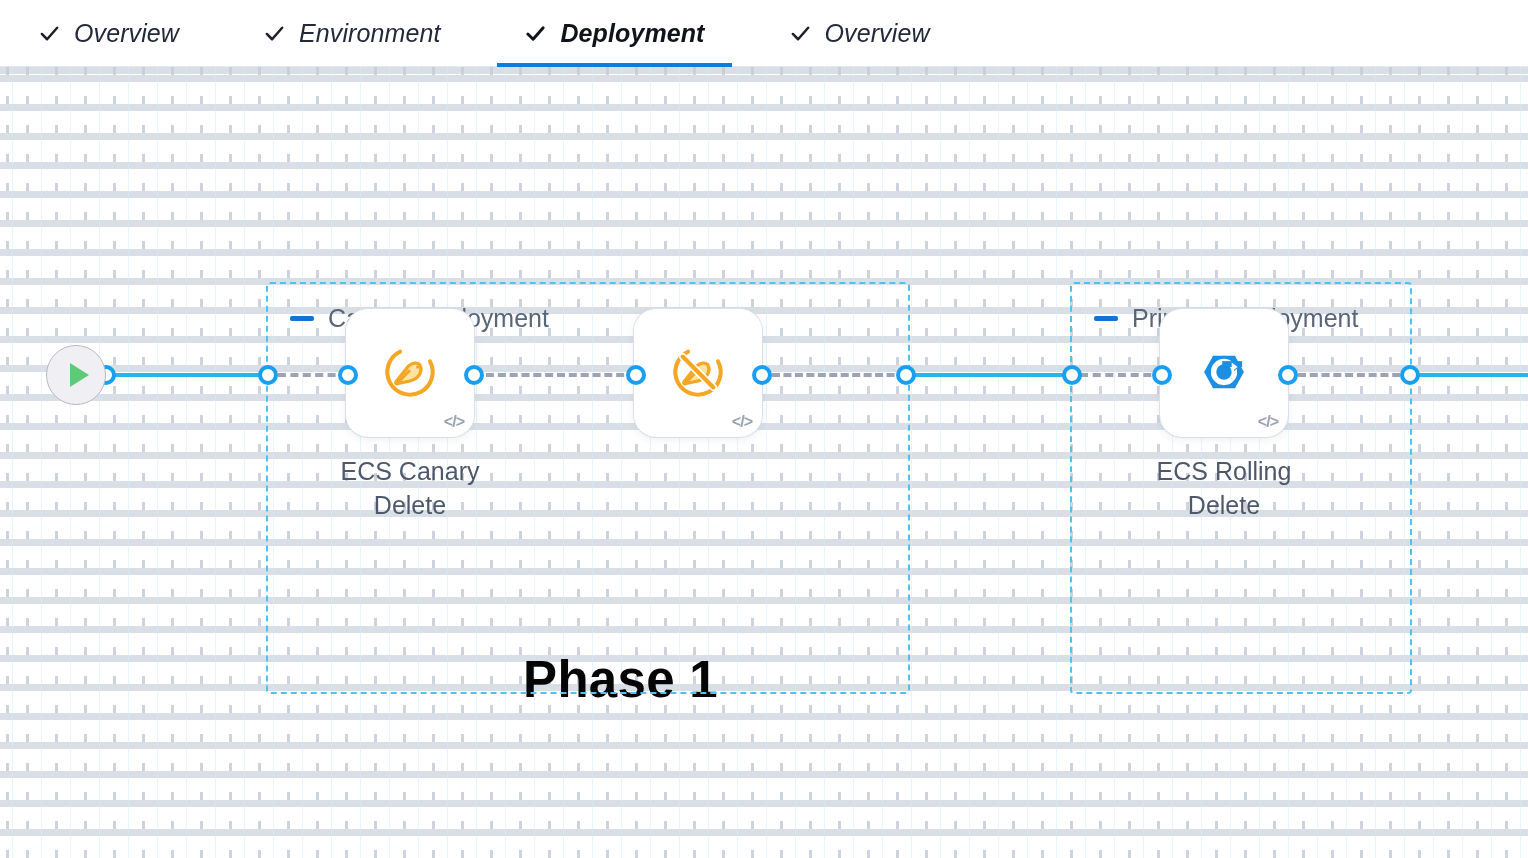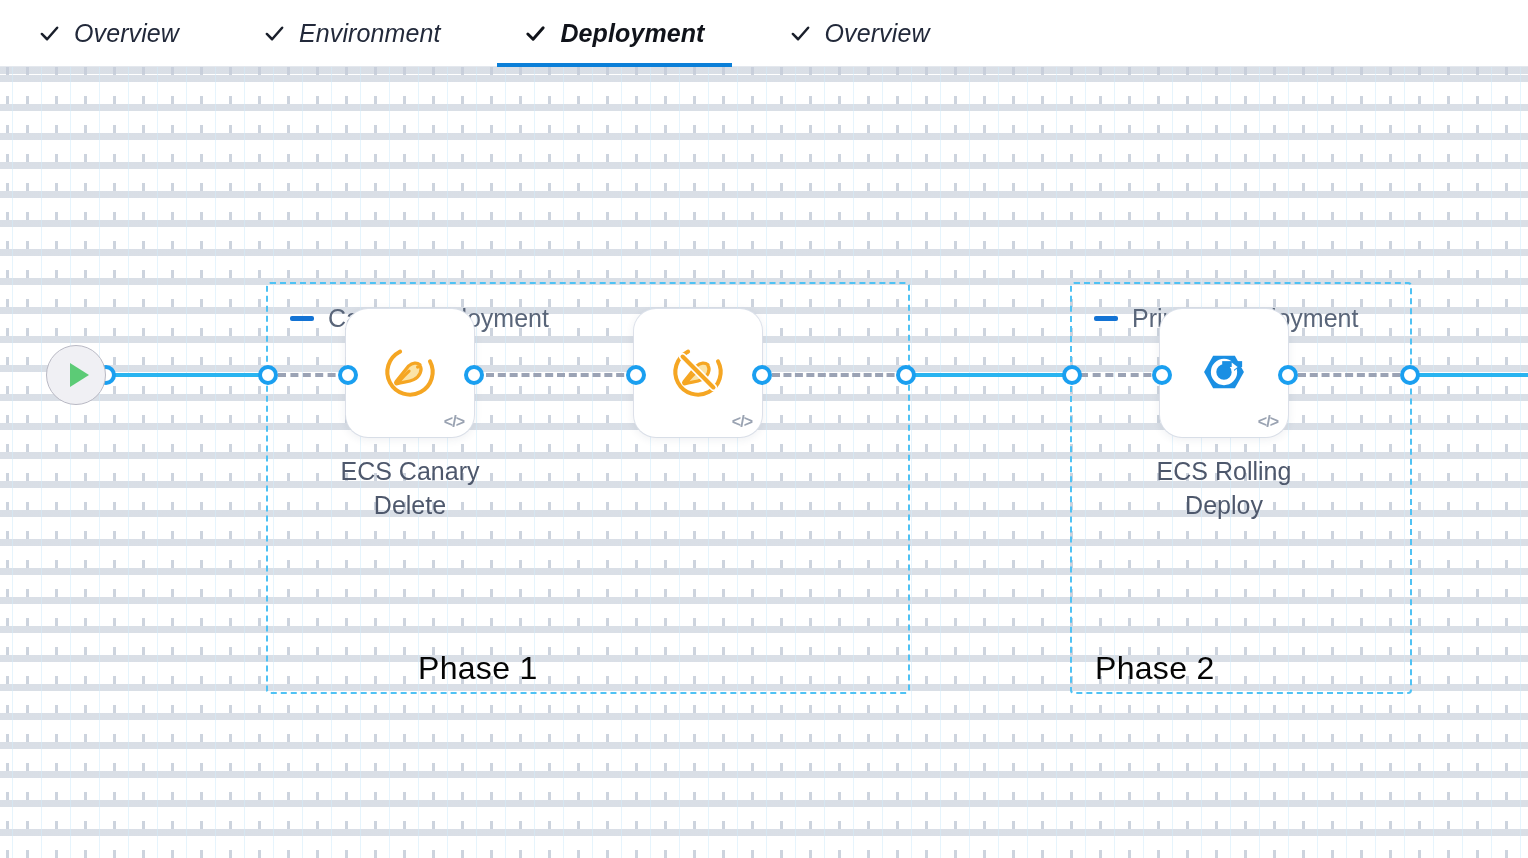--- a/index.html
+++ b/index.html
@@ -210,23 +210,23 @@
     font-size: 25px;
     line-height: 1.35;
     color: #4b556a;
   }
 
   
   .phase-caption {
     position: absolute;
     top: 583px;
     width: 300px;
-    text-align: left;
-    font-size: 32px;
-    font-weight: normal;
+    text-align: right;
+    font-size: 51px;
+    font-weight: bold;
     color: #000000;
     letter-spacing: 0.3px;
   }
 </style>
 </head>
 <body>
 
 <div class="tabbar">
 
   <div class="tab">
@@ -343,19 +343,18 @@
         <svg width="58" height="58" viewBox="0 0 64 64">
           <path d="M20 14 L44 14 L54 32 L44 50 L20 50 L10 32 Z" fill="#1a8fe3"></path>
           <circle cx="32" cy="32" r="11.5" fill="none" stroke="#ffffff" stroke-width="6"></circle>
           <rect x="30" y="20" width="22" height="6.5" fill="#1a8fe3"></rect>
           <path d="M43 18 L51 24.5 L43 31 Z" fill="#1a8fe3"></path>
           <path d="M40.5 21.5 L47 26.5 L40.5 31.5 Z" fill="#ffffff"></path>
         </svg>
       </div>
       <span class="code-badge">&lt;/&gt;</span>
     </div>
-    <div class="node-label" style="left:1119px;">ECS Rolling Deploy</div>
+    <div class="node-label" style="left:1119px;">ECS Rolling Delete</div>
 
     <div class="phase-caption" style="left:418px;">Phase 1</div>
-    <div class="phase-caption" style="left:1095px;">Phase 2</div>
 
   </div>
 </div>
 
 </body></html>

